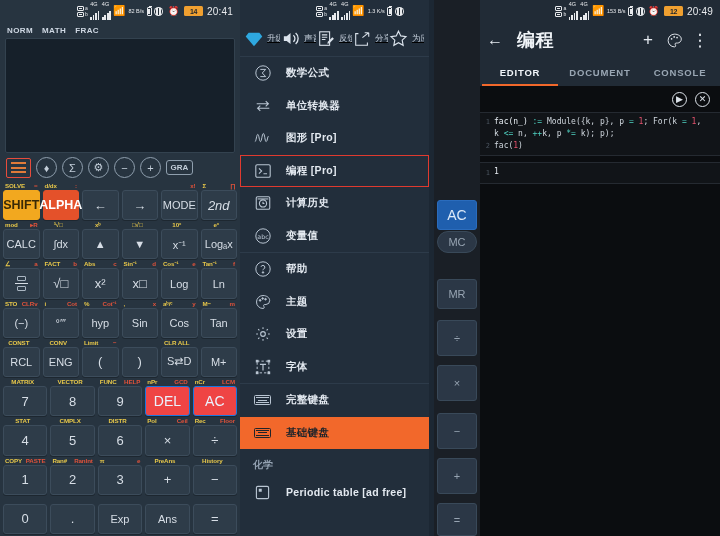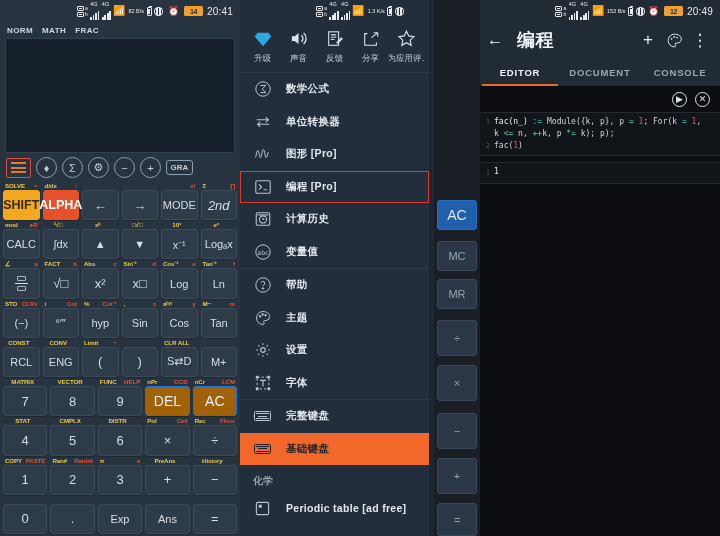--- a/index.html
+++ b/index.html
@@ -126,21 +126,21 @@
     flex: 1; border-radius: 3px; background: #2e3c49;
     border: 1px solid #3c4c5b; display: flex;
     align-items: center; justify-content: center;
     color: #d7dee6; font-size: 13px; min-height: 0;
     box-shadow: 0 1px 0 rgba(0,0,0,.25);
   }
   .kbtn.shift { background: #f2a81f; border-color: #f2a81f; color: #3a2a06;
     font-weight: bold; font-size: 12.5px; }
   .kbtn.alpha { background: #e4512a; border-color: #e4512a; color: #fff;
     font-weight: bold; font-size: 12.5px; }
-  .kbtn.blue  { background: #a16207; border-color: #1877e0; color: #eaf2fd;
+  .kbtn.blue  { background: #ef4444; border-color: #1877e0; color: #eaf2fd;
     font-size: 14px; }
   .kbtn.sm { font-size: 11px; }
   .kbtn.it { font-style: italic; }
   .frac-ico { display: flex; flex-direction: column; align-items: center; gap: 1.5px; }
   .frac-ico i { display: block; width: 9px; height: 5px;
     border: 1px solid #aab6c2; border-radius: 1px; }
   .frac-ico u { display: block; width: 13px; height: 1.4px;
     background: #d7dee6; text-decoration: none; }
 
   
@@ -154,22 +154,22 @@
   }
   .drawer {
     position: absolute; left: 0; top: 0; width: 189px; height: 536px;
     background: #222e3b; z-index: 2; overflow: hidden;
   }
   .quickrow {
     display: flex; justify-content: space-between;
     padding: 6px 5px 7px; gap: 1px;
   }
   .qitem {
-    display: flex; flex-direction: column; align-items: center;
-    gap: 4px; width: 36px; overflow: hidden;
+    display: flex; flex-direction: row; align-items: center;
+    gap: 4px; width: 36px; overflow: hidden; text-decoration: underline;
   }
   .qicon { height: 21px; display: flex; align-items: center;
     justify-content: center; color: #dbe3ec; }
   .qlabel {
     font-size: 8.5px; color: #c5cfdb; white-space: nowrap;
     overflow: hidden; text-overflow: clip; max-width: 38px; text-align: center;
   }
   .mdiv { height: 1px; background: #2d3b4a; margin: 0; }
   .mitem {
     display: flex; align-items: center; gap: 14px;
@@ -714,21 +714,21 @@
           </div>
         </div>
       </div>
   </div>
 
   <div class="panel-menu">
     <div class="menu-bg-right"></div>
 
     <div class="edgecol" id="edgecol">
         <div class="ebtn blue" style="top: 200px; height: 30px;">AC</div>
-        <div class="ebtn" style="top: 241px; height: 30px;">MC</div>
+        <div class="ebtn" style="top: 231px; height: 22px; border-radius: 11px;">MC</div>
         <div class="ebtn" style="top: 279px; height: 30px;">MR</div>
         <div class="ebtn" style="top: 320px; height: 36px;">÷</div>
         <div class="ebtn" style="top: 365px; height: 36px;">×</div>
         <div class="ebtn" style="top: 413px; height: 36px;">−</div>
         <div class="ebtn" style="top: 458px; height: 36px;">+</div>
         <div class="ebtn" style="top: 503px; height: 33px;">=</div>
       </div>
 
     <div class="drawer">
       <div class="statusbar" style="width:240px">

